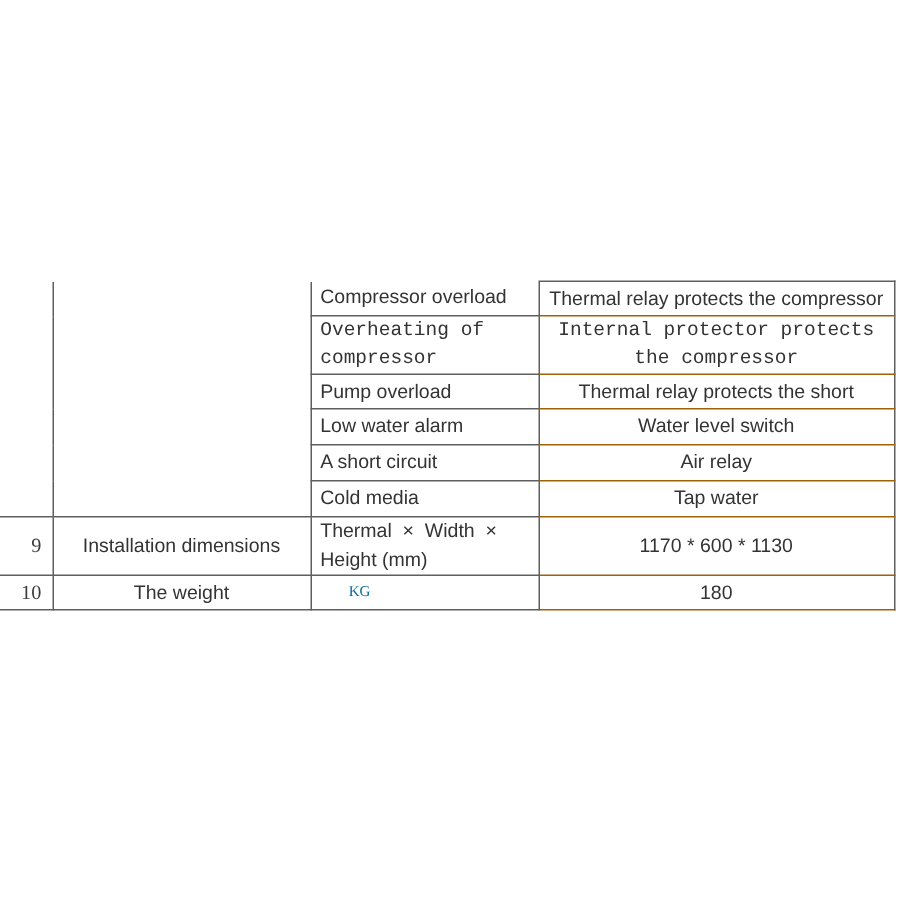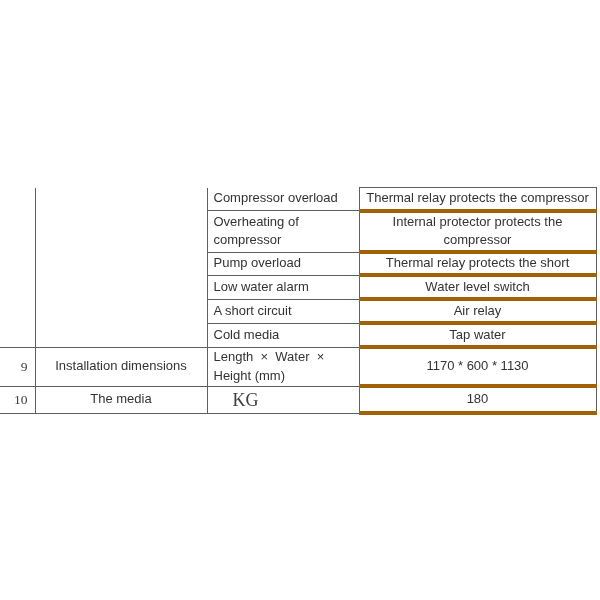--- a/index.html
+++ b/index.html
@@ -31,21 +31,21 @@
   col.c3 { width: 152px; }
   col.c4 { width: 237px; }
 
   td {
     padding: 0;
     vertical-align: middle;
     overflow: hidden;
   }
   
   tr.r1  { height: 23px; }
-  tr.r2  { height: 39px; }
+  tr.r2  { height: 39px; font-family: Liberation Mono, monospace; }
   tr.r3  { height: 23px; }
   tr.r4  { height: 24px; }
   tr.r5  { height: 24px; }
   tr.r6  { height: 24px; margin-top: 18px; }
   tr.r9  { height: 39px; }
   tr.r10 { height: 23px; }
 
   
   td.no {
     border-right: 1px solid #5f5f5f;
@@ -66,31 +66,31 @@
   td.item {
     border-right: 1px solid #5f5f5f;
     border-bottom: 1px solid #5f5f5f;
     text-align: left;
     padding-left: 6px;
     padding-right: 4px;
     white-space: pre-wrap;
   }
   td.val {
     border-right: 1px solid #5f5f5f;
-    border-bottom: 4px solid #a16207;
+    border-bottom: 1px solid #a16207;
     text-align: center;
     padding-left: 2px;
     padding-right: 2px;
   }
   td.top { border-top: 1px solid #5f5f5f; }
   td.oneline { white-space: nowrap; }
   td.serif {
     font-family: "Liberation Serif", serif;
-    font-size: 18px;
-    color: #404040;
+    font-size: 10px;
+    color: #0369a1;
     padding-left: 25px;
   }
 </style>
 </head>
 <body>
 
 <div class="canvas">
   <table class="spec-table">
     <colgroup>
       <col class="c1">
@@ -121,24 +121,24 @@
         <td class="item">A short circuit</td>
         <td class="val oneline">Air relay</td>
       </tr>
       <tr class="r6">
         <td class="item">Cold media</td>
         <td class="val oneline">Tap water</td>
       </tr>
       <tr class="r9">
         <td class="no">9</td>
         <td class="name">Installation dimensions</td>
-        <td class="item">Length  ×  Water  ×  Height (mm)</td>
+        <td class="item">Thermal  ×  Width  ×  Height (mm)</td>
         <td class="val oneline">1170 * 600 * 1130</td>
       </tr>
       <tr class="r10">
         <td class="no">10</td>
-        <td class="name">The media</td>
+        <td class="name">The weight</td>
         <td class="item serif">KG</td>
         <td class="val oneline">180</td>
       </tr>
     </tbody>
   </table>
 </div>
 
 </body></html>

